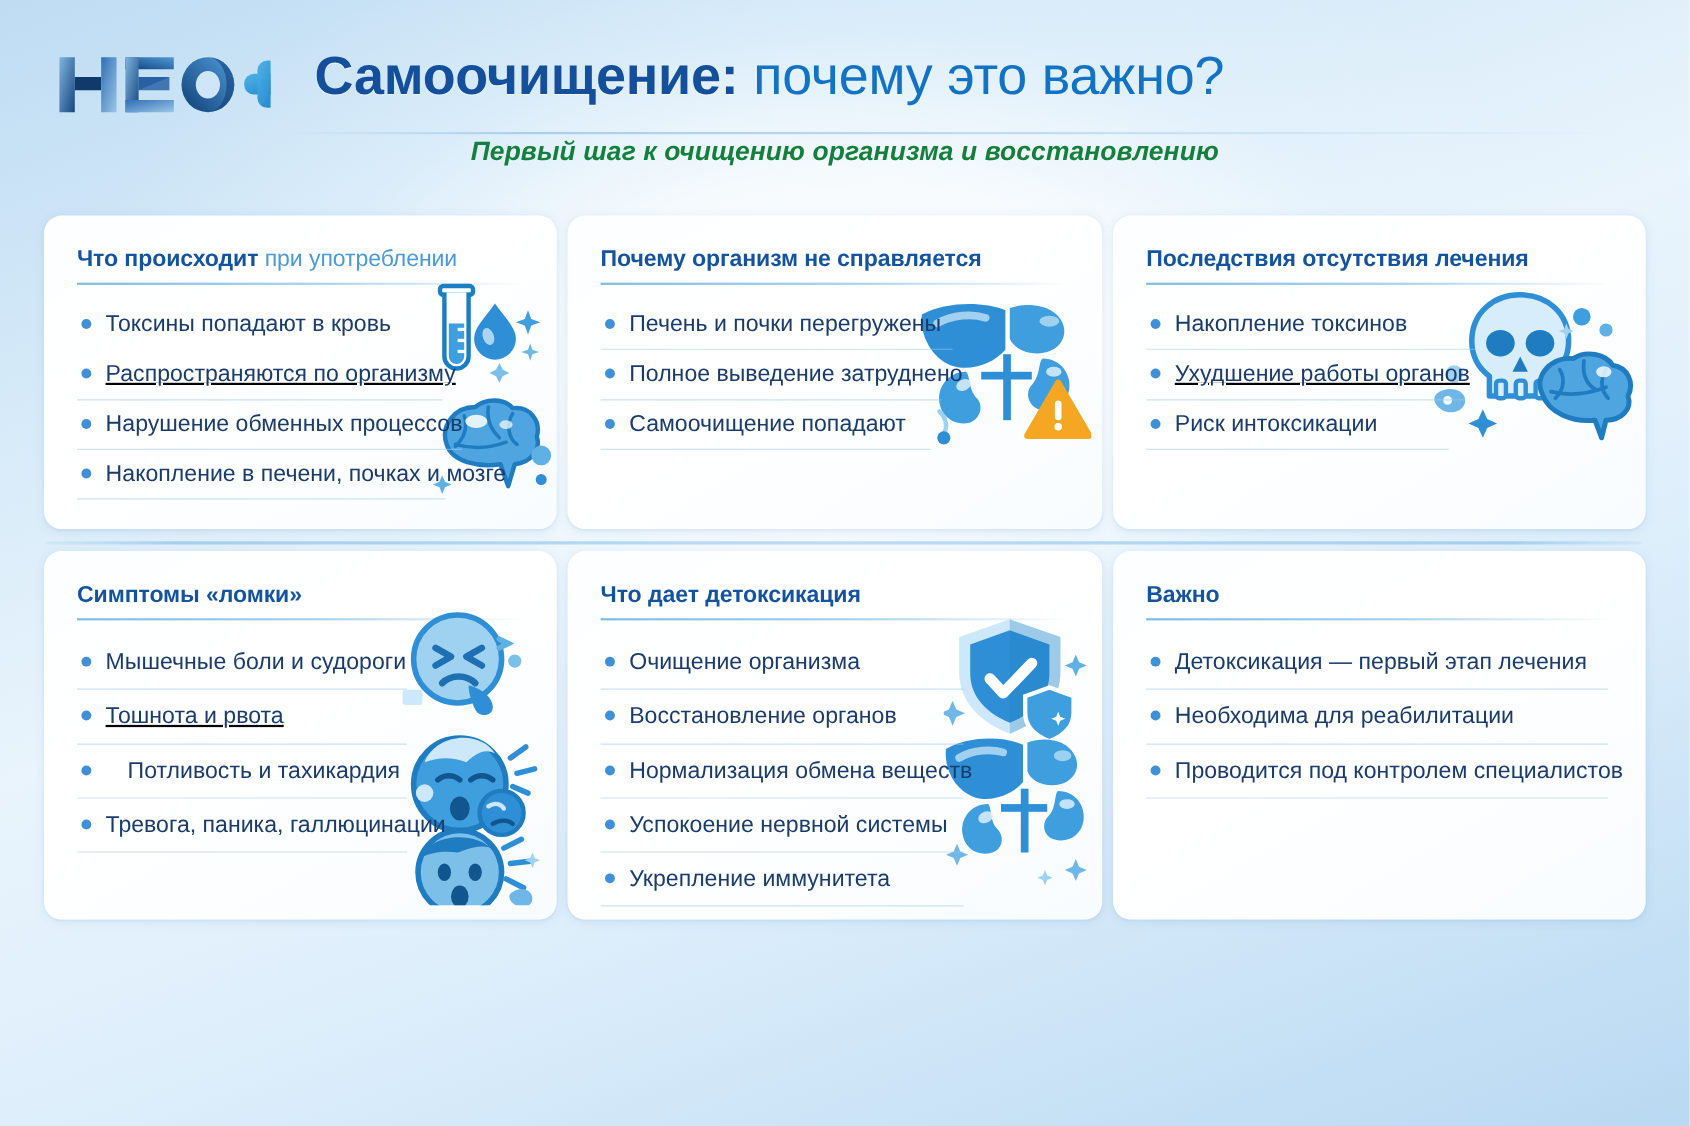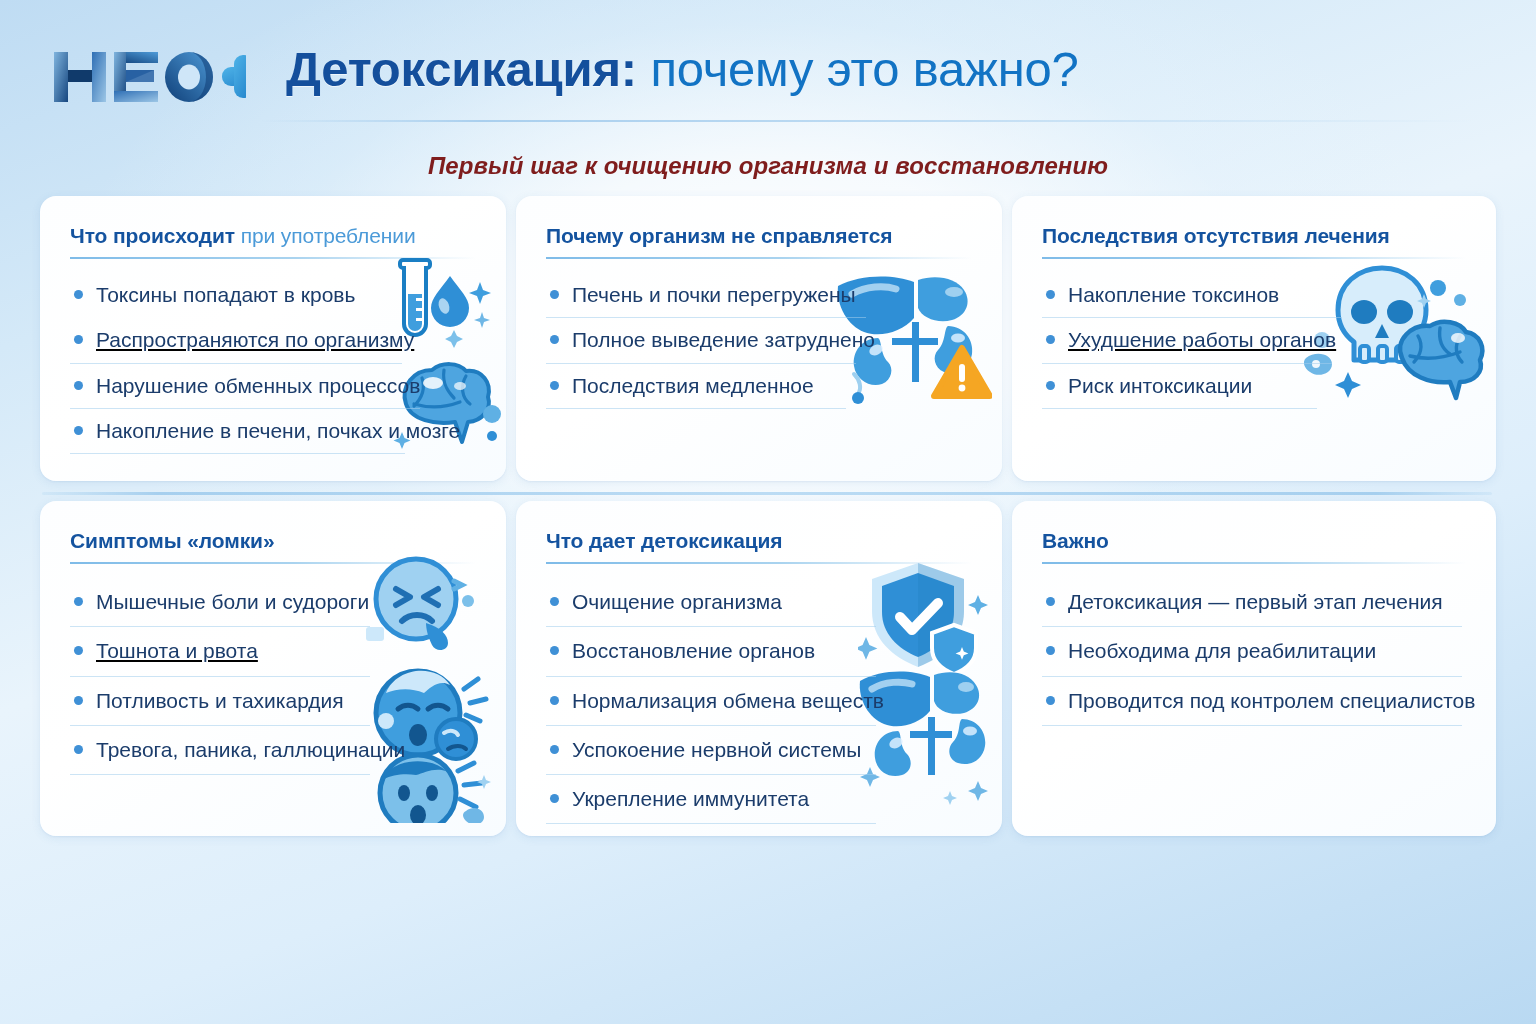--- a/index.html
+++ b/index.html
@@ -34,24 +34,24 @@
     text-shadow:0 1px 0 rgba(255,255,255,0.6);
   }
   .title .t-rest { font-weight:normal; color:#1273c4; }
 
   .title-rule {
     position:absolute; left:260px; top:120px; width:1215px; height:2px;
     background:linear-gradient(90deg, rgba(170,208,238,0) 0%, #a9cfee 18%, #bfdcf3 55%, rgba(191,220,243,0) 100%);
   }
 
   .subtitle {
-    position:absolute; left:0; right:0; top:152px;
+    position:absolute; left:0; right:0; top:124px;
     text-align:center;
     font-style:italic; font-weight:bold;
-    font-size:24px; color:#7f1d1d;
+    font-size:24px; color:#15803d;
     letter-spacing:0.1px;
   }
 
   
   .grid {
     position:absolute; left:0; top:196px; width:1536px;
   }
   .row { display:flex; gap:10px; padding:0 40px; }
   .row.row-1 { height:285px; }
   .row.row-2 { height:335px; margin-top:20px; }
@@ -117,21 +117,21 @@
   .r1 .c2 .bullet:nth-child(1) { width:320px; }
   .r1 .c2 .bullet:nth-child(2) { width:310px; }
   .r1 .c2 .bullet:nth-child(3) { width:300px; }
 
   .r1 .c3 .bullet:nth-child(1) { width:300px; }
   .r1 .c3 .bullet:nth-child(2) { width:290px;text-decoration:underline; }
   .r1 .c3 .bullet:nth-child(3) { width:275px; }
 
   .r2 .c1 .bullet:nth-child(1) { width:300px; border-bottom-color:rgba(163,205,236,0.55); }
   .r2 .c1 .bullet:nth-child(2) { width:300px; }
-  .r2 .c1 .bullet:nth-child(3) { width:300px; }
+  .r2 .c1 .bullet:nth-child(3) { width:300px;gap:20px; }
   .r2 .c1 .bullet:nth-child(4) { width:300px; }
 
   .r2 .c2 .bullet:nth-child(1) { width:330px; }
   .r2 .c2 .bullet:nth-child(2) { width:330px; }
   .r2 .c2 .bullet:nth-child(3) { width:330px; }
   .r2 .c2 .bullet:nth-child(4) { width:330px; }
   .r2 .c2 .bullet:nth-child(5) { width:330px;text-align:right; }
 
   .r2 .c3 .bullet { width:420px; }
 
@@ -188,21 +188,21 @@
       <ellipse cx="143" cy="33" rx="24" ry="25" fill="url(#lgC)"></ellipse>
       <ellipse cx="143" cy="33" rx="11" ry="12.5" fill="#cfe6f8"></ellipse>
       <path d="M143 8 a24 25 0 0 1 0 50 a17 25 0 0 0 0 -50 z" fill="#0e3a72" opacity="0.55"></path>
 
       <rect x="176" y="23" width="42" height="19" rx="9" fill="url(#lgD)"></rect>
       <rect x="188" y="11" width="19" height="43" rx="9" fill="url(#lgD)"></rect>
     </svg>
   </div>
 
   <div class="title">
-    <span class="t-bold">Детоксикация:</span><span class="t-rest"> почему это важно?</span>
+    <span class="t-bold">Самоочищение:</span><span class="t-rest"> почему это важно?</span>
   </div>
 
   <div class="title-rule"></div>
 
   <div class="subtitle">Первый шаг к очищению организма и восстановлению</div>
 </div>
 
 <div class="grid">
 
   <div class="row-divider"></div>
@@ -293,21 +293,21 @@
         <div class="bullet">
             <span class="dot"></span>
             <span class="btext">Печень и почки перегружены</span>
           </div>
         <div class="bullet">
             <span class="dot"></span>
             <span class="btext">Полное выведение затруднено</span>
           </div>
         <div class="bullet">
             <span class="dot"></span>
-            <span class="btext">Последствия медленное</span>
+            <span class="btext">Самоочищение попадают</span>
           </div>
       </div>
     </div>
 
     <div class="card c3">
       <div class="card-title">
         <span>Последствия отсутствия лечения</span>
       </div>
       <div class="card-rule"></div>
 

